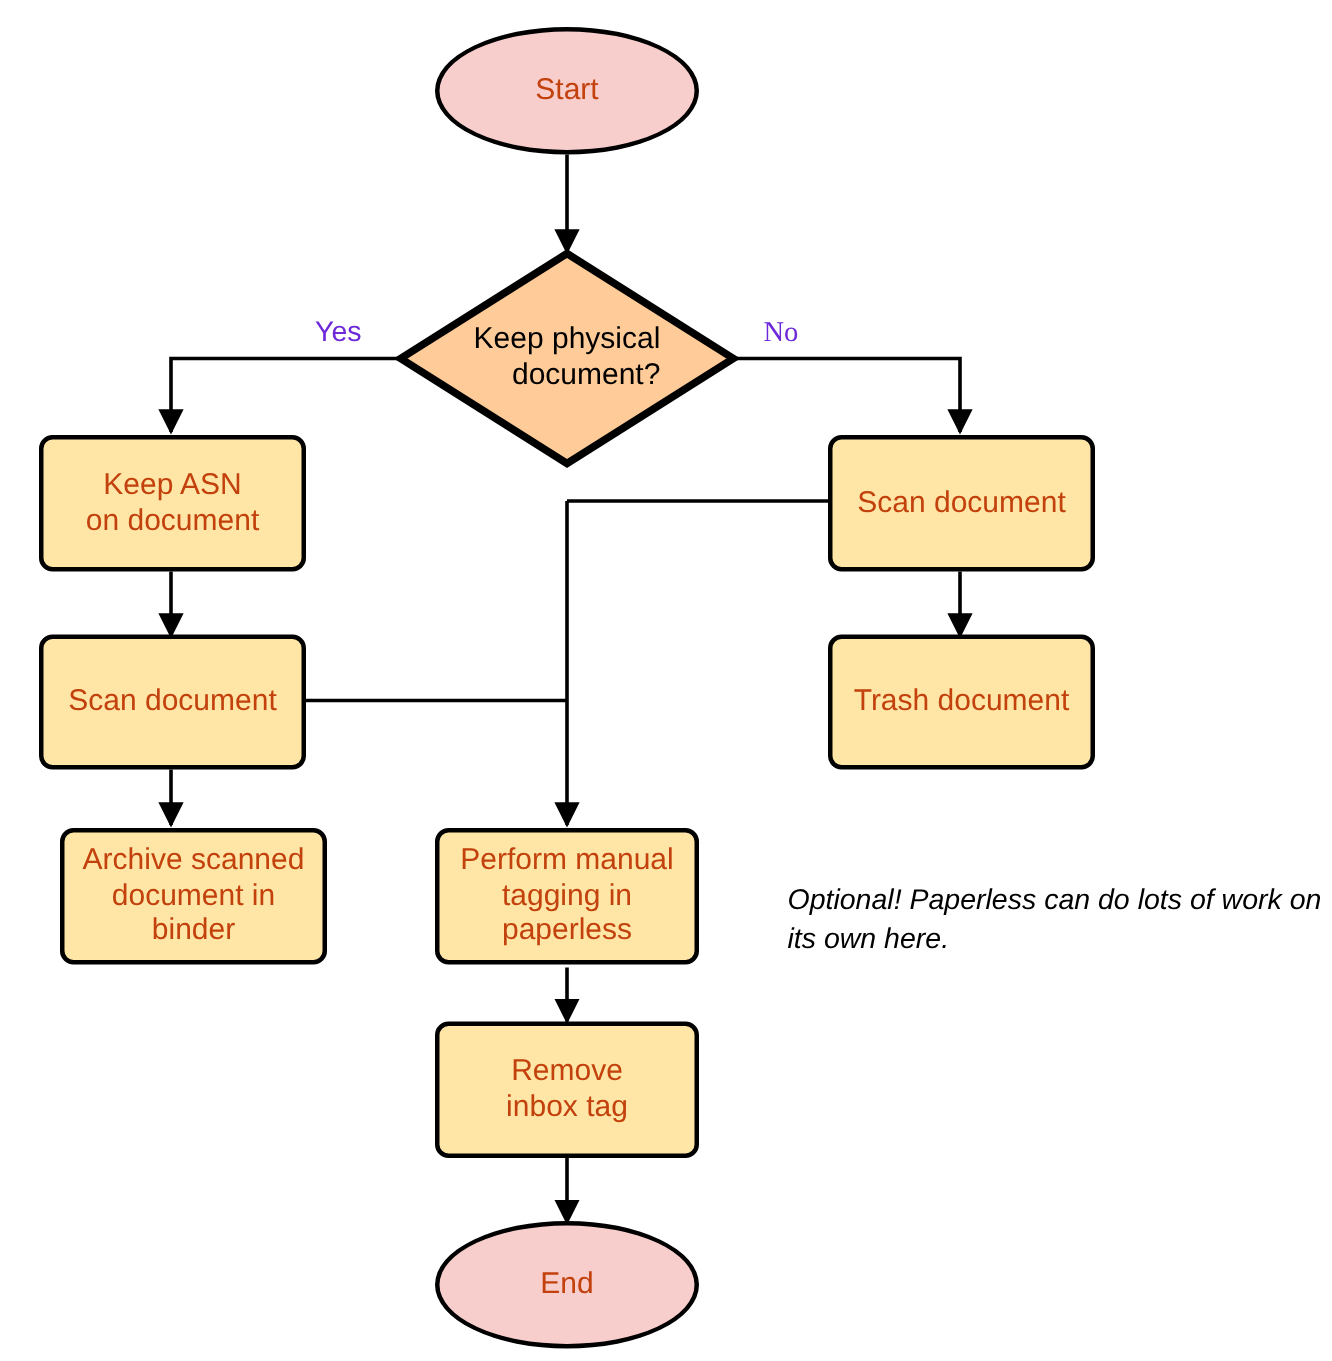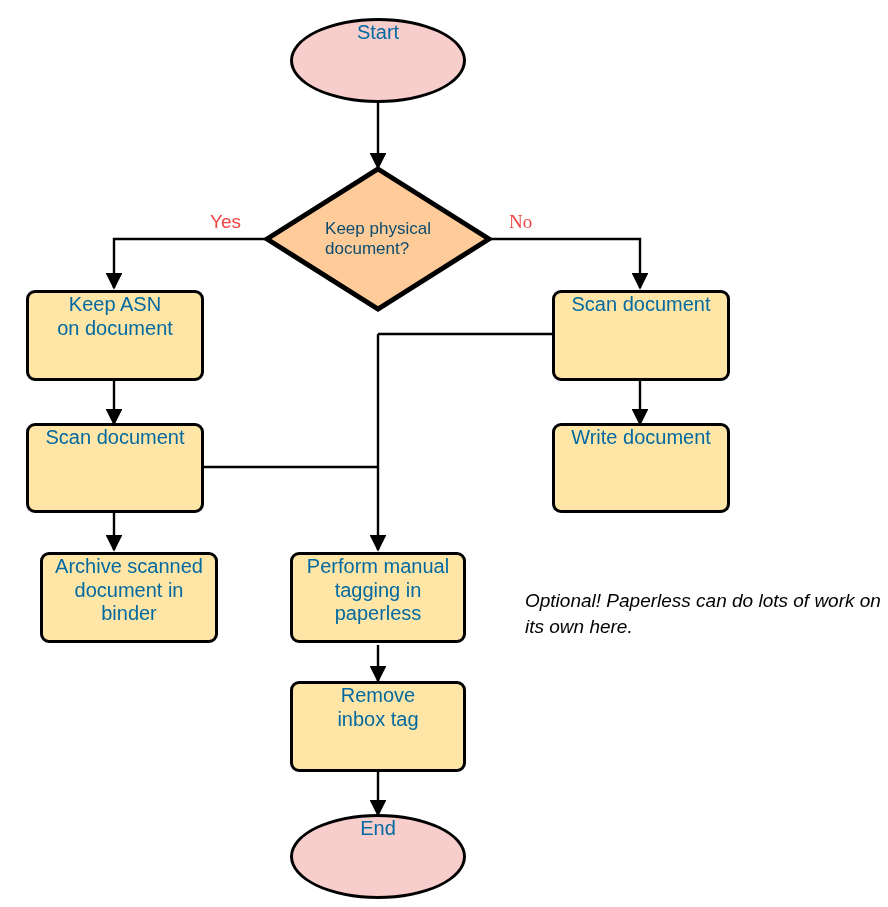--- a/index.html
+++ b/index.html
@@ -7,47 +7,47 @@
     width:888px; height:907px;
     background:#ffffff;
     font-family:"Liberation Sans", sans-serif;
     overflow:hidden;
   }
   #diagram { position:relative; width:888px; height:907px; }
   #edges { position:absolute; inset:0; width:888px; height:907px; }
 
   .node {
     position:absolute;
-    display:flex; align-items:flex-start; justify-content:center;
+    display:flex; align-items:center; justify-content:center;
     text-align:center;
-    color:#0369a1;
+    color:#c2410c;
     line-height:1.18;
     white-space:pre-line;
   }
   .box {
     border:3px solid #000000;
     border-radius:9px;
     font-size:20px;
   }
   .terminator {
     border:3px solid #000000;
     border-radius:50%;
     font-size:20px;
   }
   .diamond-wrap { position:absolute; }
   .diamond-shape { position:absolute; inset:0; }
   .diamond-label {
     position:absolute; inset:0;
     display:flex; align-items:center; justify-content:center;
-    text-align:left; font-size:17px; color:#0c4a6e;
+    text-align:right; font-size:20px; color:#000000;
     line-height:1.18; white-space:pre-line;
   }
   .edge-label {
     position:absolute;
-    font-size:19px; color:#ef4444;
+    font-size:19px; color:#6d28d9;
     white-space:nowrap;
   }
   .note {
     position:absolute;
     font-style:italic;
     font-size:19px;
     color:#000000;
     line-height:1.35;
     white-space:pre-line;
     margin-left:43px;
@@ -107,21 +107,21 @@
     <span>Archive scanned
 document in
 binder</span>
   </div>
 
   <div class="node box" style="left:552px; top:290px; width:178px; height:91px; background:#ffe6a6;">
     <span>Scan document</span>
   </div>
 
   <div class="node box" style="left:552px; top:423px; width:178px; height:90px; background:#ffe6a6;">
-    <span>Write document</span>
+    <span>Trash document</span>
   </div>
 
   <div class="node box" style="left:290px; top:681px; width:176px; height:91px; background:#ffe6a6;">
     <span>Remove
 inbox tag</span>
   </div>
 
   <div class="node box" style="left:290px; top:552px; width:176px; height:91px; background:#ffe6a6;">
     <span>Perform manual
 tagging in

